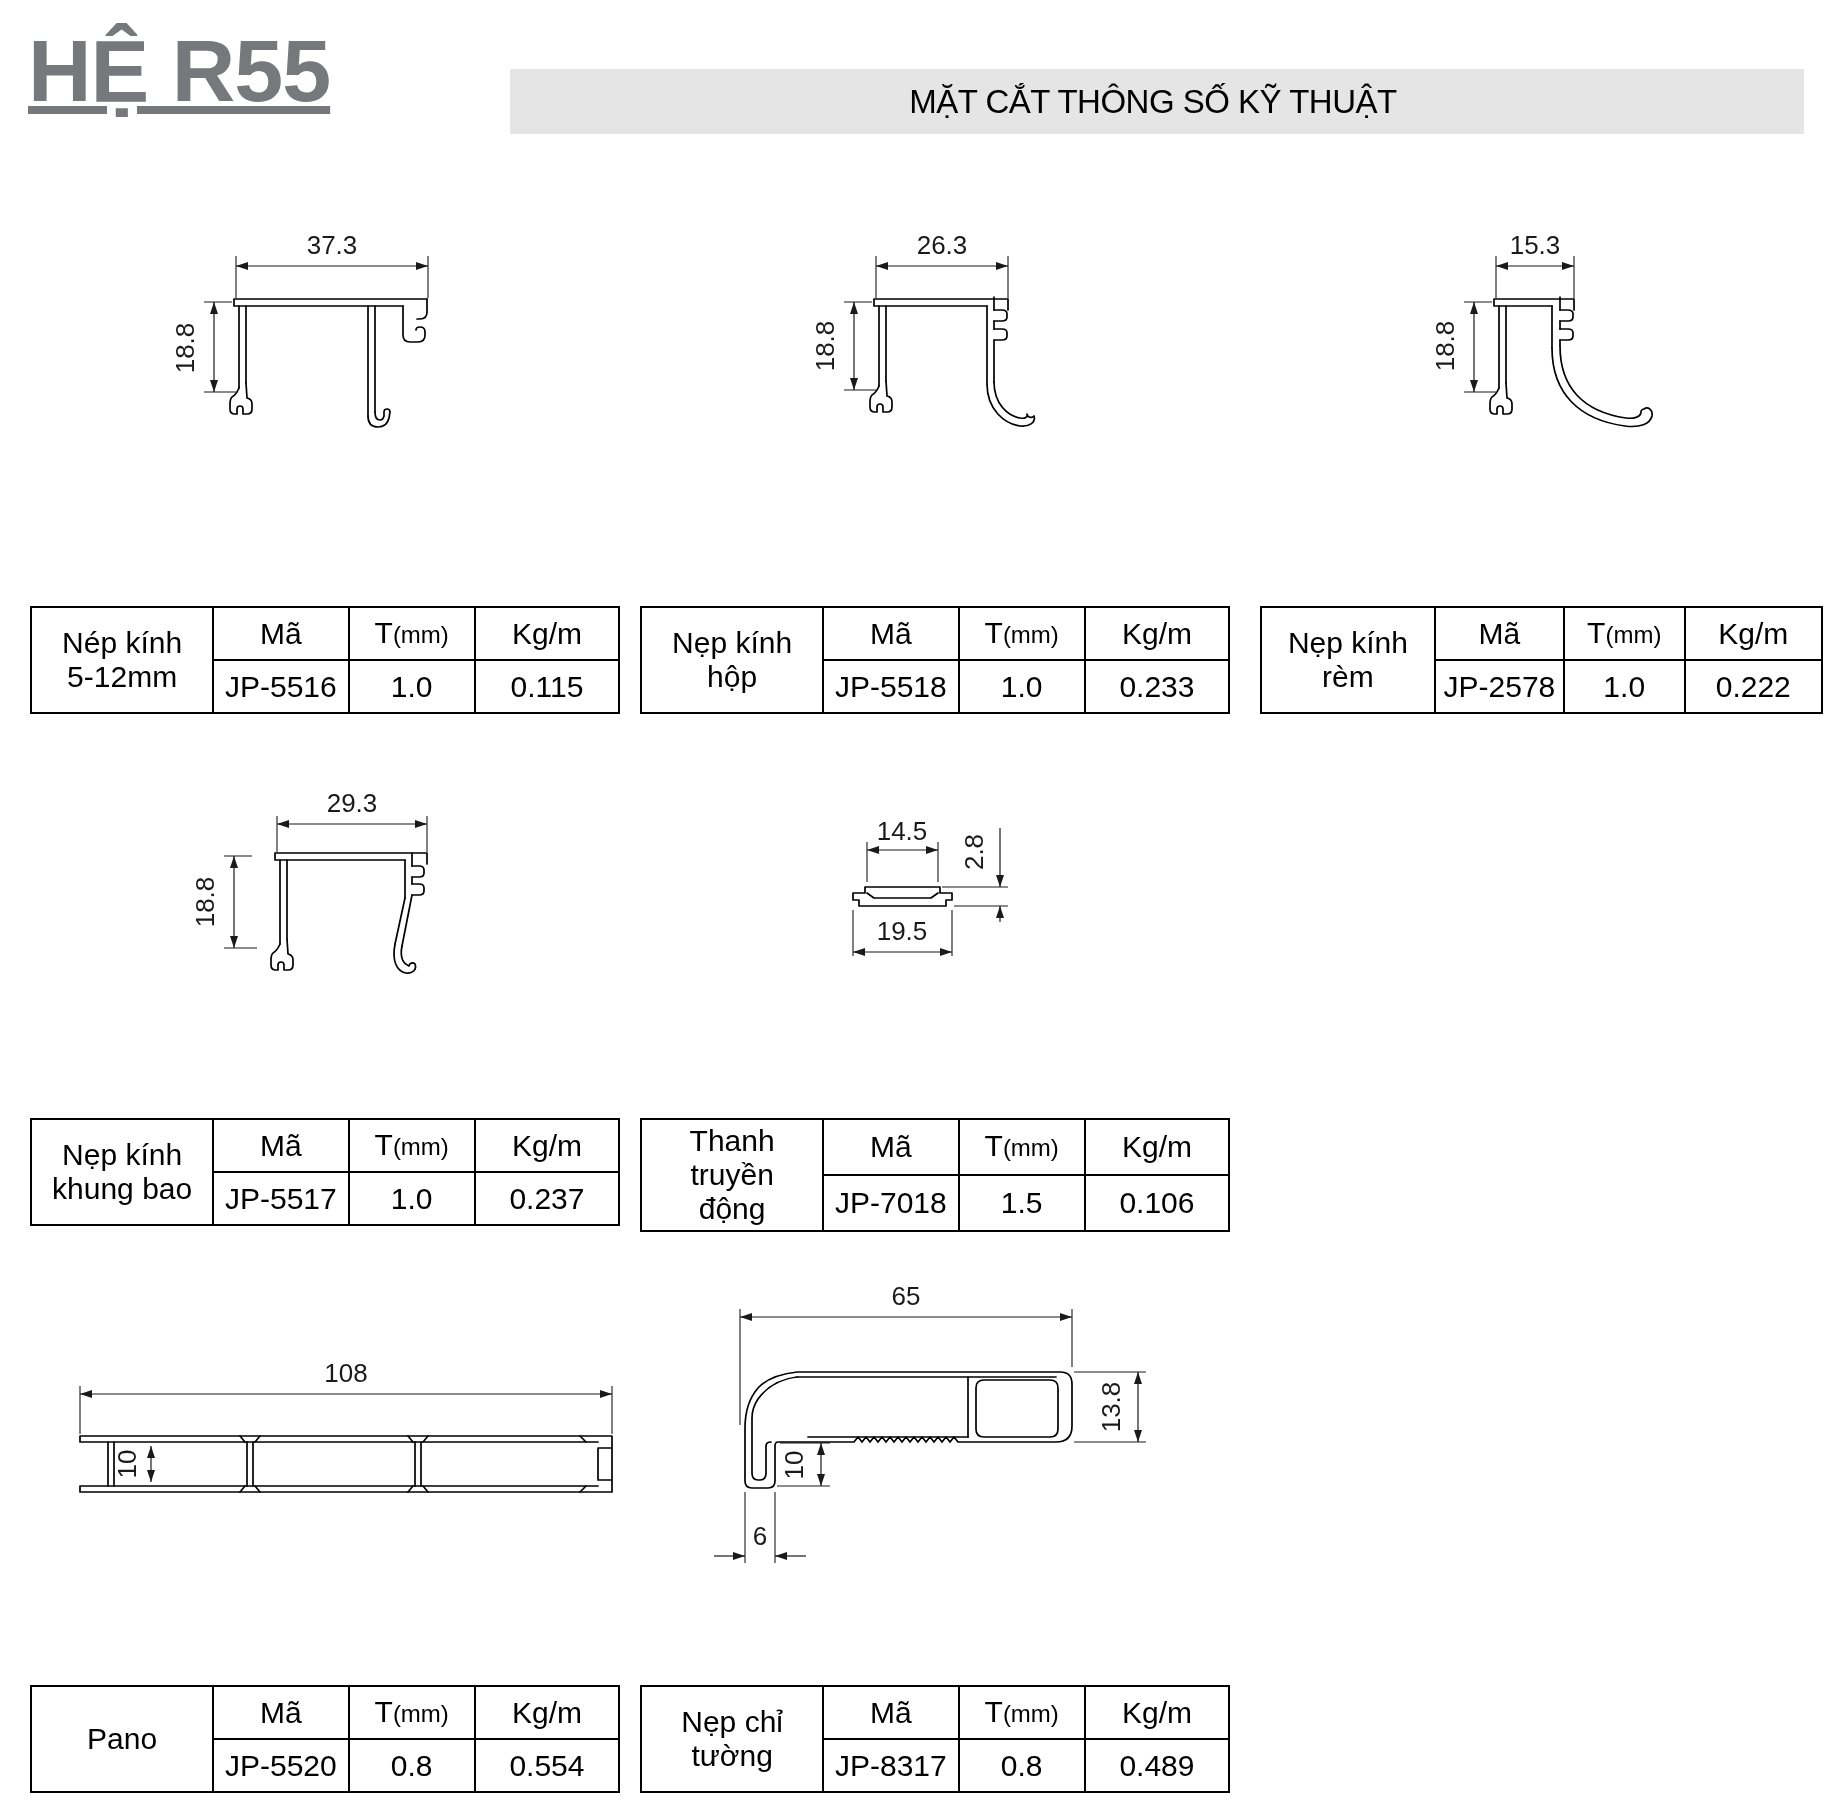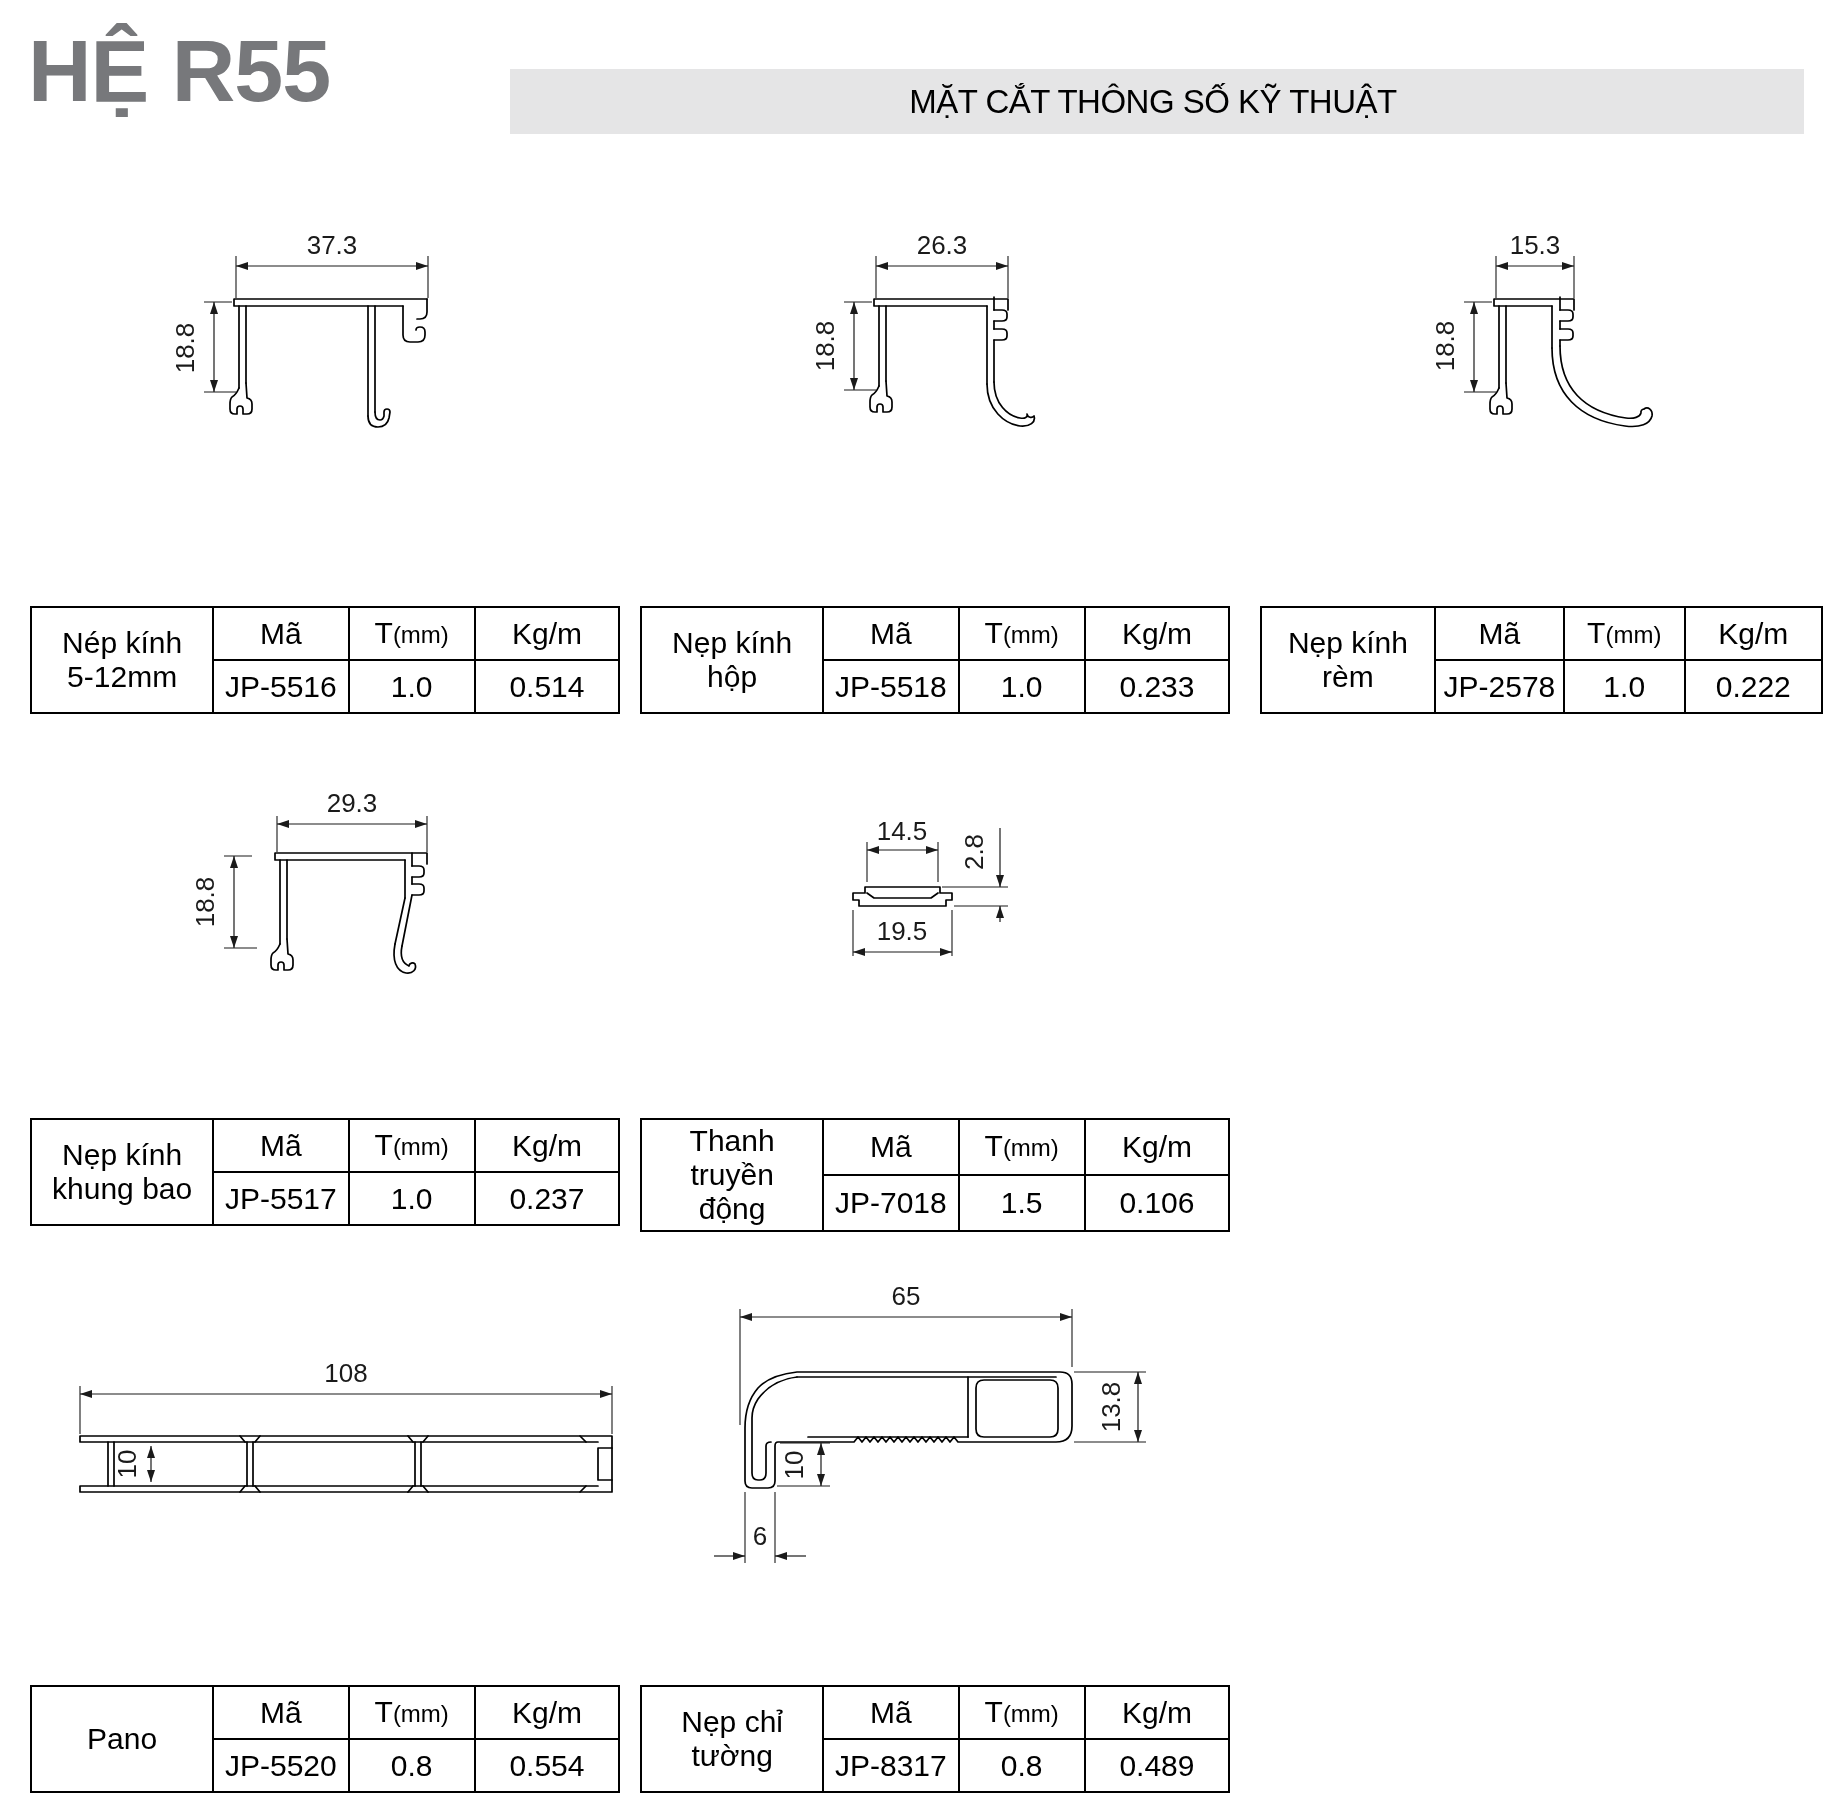--- a/index.html
+++ b/index.html
@@ -29,21 +29,21 @@
 <div class="pg">
 
   <svg width="0" height="0" style="position:absolute">
     <defs>
       <marker id="arr" viewBox="0 0 14 10" refX="13" refY="5" markerWidth="14" markerHeight="10" markerUnits="userSpaceOnUse" orient="auto-start-reverse">
         <path d="M1,1 L13,5 L1,9 Z" fill="#1a1a1a"></path>
       </marker>
     </defs>
   </svg>
 
-  <div class="abs sys" style="left:28px;top:20px;">HỆ R55</div>
+  <div class="abs sys" style="left:28px;top:20px;text-decoration:underline;">HỆ R55</div>
   <div class="abs bar" style="left:510px;top:53px;width:1294px;height:65px;">
     <span class="t1">MẶT CẮT THÔNG SỐ KỸ THUẬT </span>
   </div>
 
   <svg class="abs" style="left:140px;top:198px;" width="400" height="250" viewBox="0 0 400 250">
     <g>
       <text class="t" x="192" y="56" text-anchor="middle">37.3</text>
       <line class="d" x1="96" y1="68" x2="288" y2="68" marker-start="url(#arr)" marker-end="url(#arr)"></line>
       <path class="e" d="M96,58 V100 M288,58 V100"></path>
     </g>
@@ -218,21 +218,21 @@
         <span>Nép kính</span><br>
         <span>5-12mm</span>
       </td>
       <th>Mã</th>
       <th><span>T</span><small>(mm)</small></th>
       <th>Kg/m</th>
     </tr>
     <tr>
       <td>JP-5516</td>
       <td>1.0</td>
-      <td>0.514</td>
+      <td>0.115</td>
     </tr>
   </tbody>
     </table>
 
   <table class="spec abs" style="left:640px;top:606px;width:590px;">
     <colgroup>
         <col style="width:31%">
         <col style="width:23%">
         <col style="width:21.5%">
         <col style="width:24.5%">

